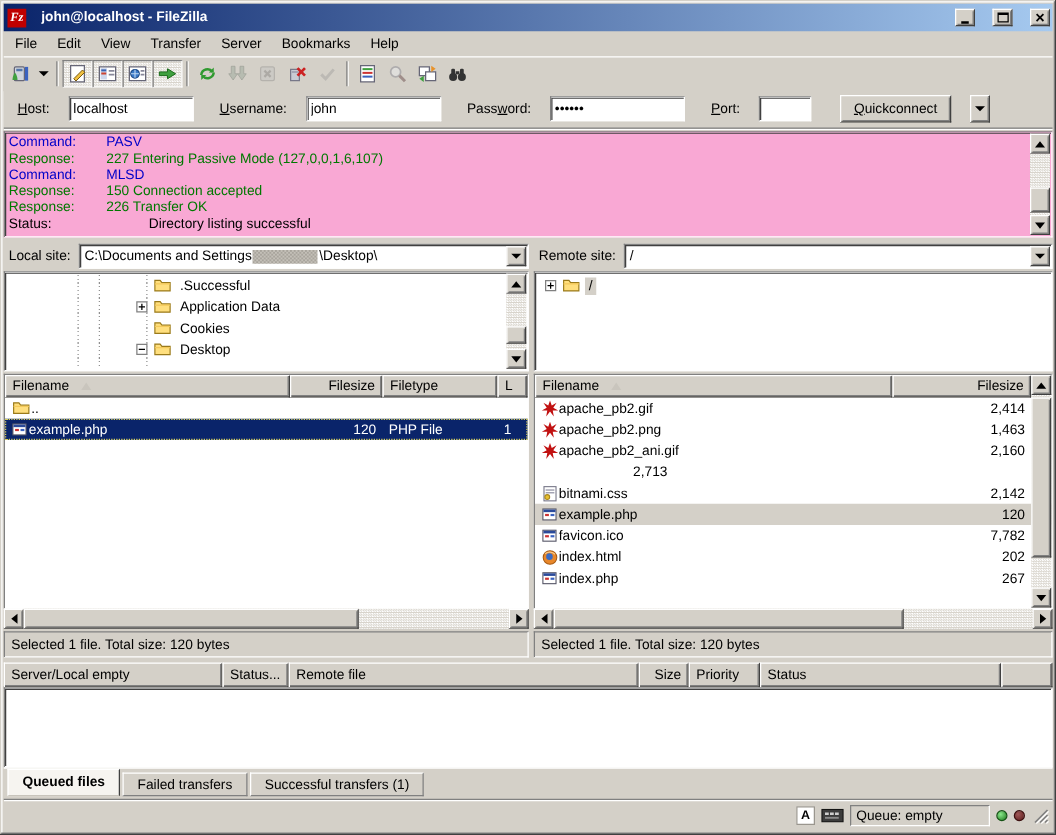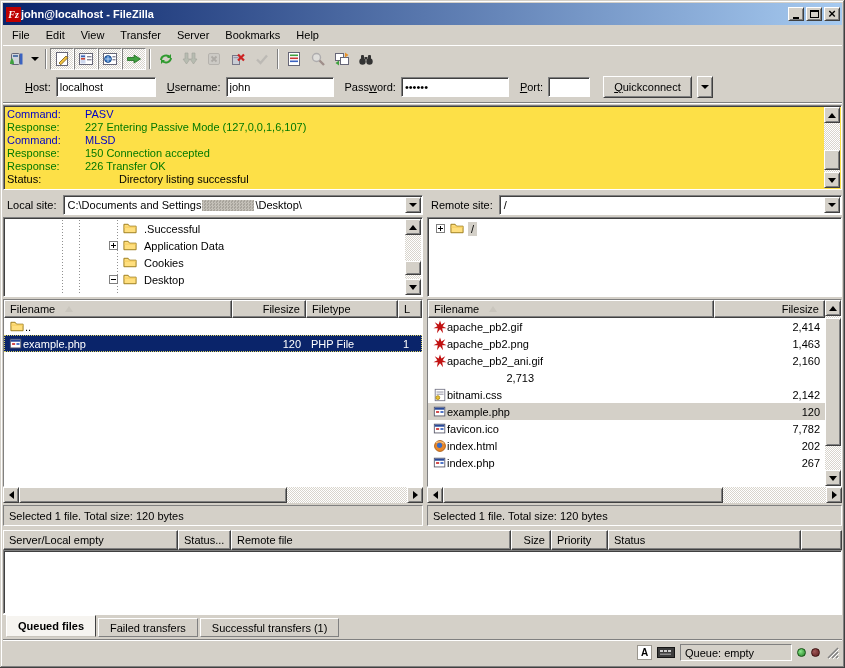--- a/index.html
+++ b/index.html
@@ -14,21 +14,21 @@
     box-shadow: inset -1px -1px 0 #404040, inset 1px 1px 0 #d4d0c8,
                 inset -2px -2px 0 #808080, inset 2px 2px 0 #fff;
     display:flex; flex-direction:column;
   }
   
   .out { background:#d4d0c8; border:1px solid; border-color:#fff #404040 #404040 #fff;
          box-shadow: inset 1px 1px 0 #d4d0c8, inset -1px -1px 0 #808080; }
 
   
   .titlebar { flex:0 0 22px; background:linear-gradient(90deg,#0a246a,#a6caf0);
-    display:flex; align-items:center; padding:0 2px 0 3px; gap:0; }
+    display:flex; align-items:center; padding:0 2px 0 3px; gap:12px; }
   .fz-logo { width:15px; height:15px; background:#bf0000; color:#fff; flex:0 0 15px;
     font:italic bold 10px "Liberation Serif", serif; display:flex; align-items:center; justify-content:center; }
   .title-text { color:#fff; font-weight:bold; flex:1; white-space:nowrap; overflow:hidden; }
   .tb-ctl { width:16px; height:14px; display:flex; align-items:center; justify-content:center; margin-left:2px; }
   .g-min { width:6px; height:2px; background:#000; margin-top:7px; }
   .g-max { width:9px; height:8px; border:1px solid #000; border-top-width:2px; }
   .g-close::before { content:"\00d7"; font-weight:bold; font-size:13px; line-height:11px; }
 
   
   .menubar { flex:0 0 20px; display:flex; align-items:center; padding-left:1px; }
@@ -39,31 +39,31 @@
   .tb-btn { width:24px; height:22px; display:flex; align-items:center; justify-content:center; flex:0 0 auto; }
   .tb-btn.dd { width:14px; }
   .tb-btn.pressed { border:1px solid; border-color:#808080 #fff #fff #808080;
     background: repeating-conic-gradient(#fff 0 25%, #d8d4cc 0 50%) 0 0/2px 2px; }
   .tb-btn.disabled { opacity:.5; filter:grayscale(70%); }
   .tb-sep { width:2px; height:20px; border-left:1px solid #808080; border-right:1px solid #fff; margin:0 3px; flex:0 0 2px; }
   .ico { display:flex; align-items:center; justify-content:center; }
   .tri-down { width:0; height:0; border-left:4px solid transparent; border-right:4px solid transparent; border-top:4px solid #000; }
 
   
-  .quickbar { flex:0 0 31px; display:flex; align-items:center; gap:5px; padding:0 16px;
+  .quickbar { flex:0 0 31px; display:flex; align-items:center; gap:15px; padding:0 5px;
     border-bottom:1px solid #808080; box-shadow:0 1px 0 #fff; }
   .qc-label { white-space:nowrap; margin-left:6px; }
   .field { height:20px; border:1px solid; border-color:#808080 #fff #fff #808080;
     box-shadow: inset 1px 1px 0 #404040; background:#fff; padding:2px 3px; font:inherit; outline:none; }
   .qc-btn { height:22px; padding:0 10px; margin-left:8px; display:flex; align-items:center; }
   .qc-dd { width:16px; height:22px; display:flex; align-items:center; justify-content:center; }
 
   
   .log { flex:0 0 85px; margin-top:2px; position:relative; overflow:hidden;
-    border:1px solid; border-color:#808080 #fff #fff #808080; box-shadow: inset 1px 1px 0 #404040; background:#fde047;
+    border:1px solid; border-color:#808080 #fff #fff #808080; box-shadow: inset 1px 1px 0 #404040; background:#f9a8d4;
     padding:2px 18px 2px 3px; }
   .log-line { display:flex; line-height:13px; white-space:nowrap; }
   .log-type { flex:0 0 78px; }
   .c-command { color:#0000c8; } .c-response { color:#007800; } .c-status { color:#000;gap:34px; }
   .log .vscroll { position:absolute; top:1px; right:1px; bottom:1px; }
 
   
   .panes { flex:0 0 332px; margin-top:4px; display:flex; }
   .pane { display:flex; flex-direction:column; }
   .pane.local { width:420px; }

